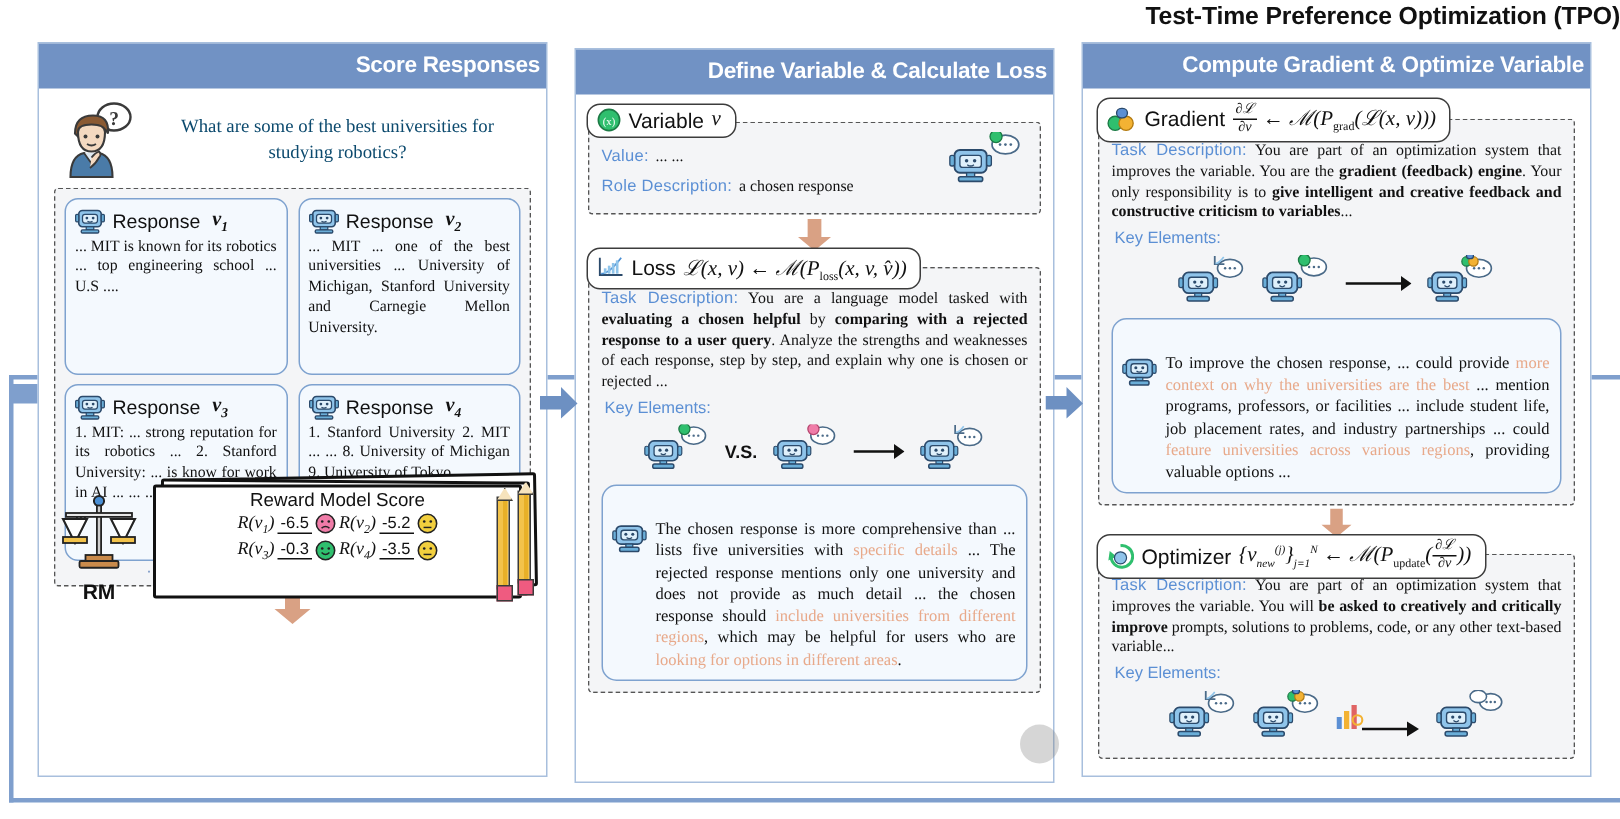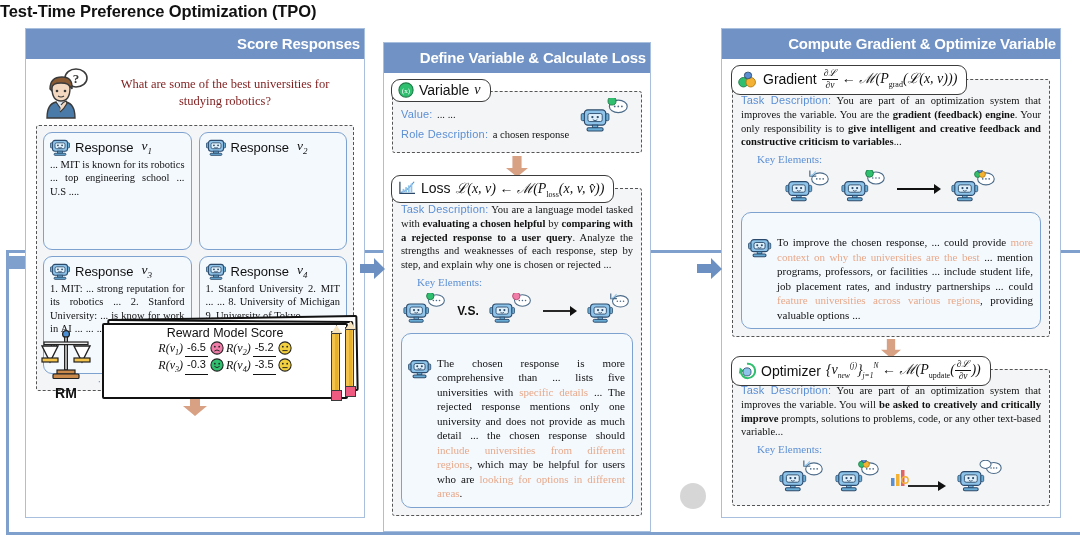--- a/index.html
+++ b/index.html
@@ -8,21 +8,21 @@
     width:1080px; height:546px;
     background:#ffffff;
     font-family:"Liberation Sans", sans-serif;
     position:relative;
     overflow:hidden;
   }
 
   
   #fig-title {
     position:absolute; top:2px; left:0; width:1080px;
-    text-align:left;
+    text-align:right;
     font-weight:bold; font-size:16.5px; color:#111;
     letter-spacing:-0.1px;
     font-family:"Liberation Sans", sans-serif;
   }
 
   
   #loop-frame {
     position:absolute;
     left:6px; top:250px; width:1284px; height:285px;
     border:3px solid #7f9fcd;
@@ -47,37 +47,37 @@
     color:#ffffff;
     font-weight:bold;
     font-size:15px;
     text-align:right;
     padding:6px 4px 7px 4px;
     letter-spacing:-0.2px;
   }
   .panel-body { position:relative; }
 
   #panel-score   { left:25px;  top:28px; width:340px; height:490px; }
-  #panel-define  { left:383px; top:42px; width:268px; height:490px; }
+  #panel-define  { left:383px; top:32px; width:320px; height:490px; }
   #panel-grad    { left:721px; top:28px; width:340px; height:490px; }
 
   
   .step-arrow { position:absolute; z-index:6; }
   #arrow-1 { left:360px; top:258px; }
   #arrow-2 { left:697px; top:258px; }
 
   
   #query-row {
     display:flex; align-items:center; gap:6px;
     padding:8px 12px 4px 14px;
   }
   #query-text {
     flex:1; text-align:center;
     font-family:"Liberation Serif", serif;
-    font-size:12.5px; color:#7f1d1d; line-height:1.35;
+    font-size:12.5px; color:#0c4a6e; line-height:1.35;
   }
 
   
   .dashed-box {
     border:1.6px dashed #555;
     background:#f4f5f7;
     border-radius:3px;
   }
   #responses-wrap {
     margin:2px 10px 0 10px;
@@ -97,21 +97,21 @@
   }
   .resp-head {
     display:flex; align-items:center; gap:5px;
     font-family:"Liberation Sans", sans-serif;
     font-size:13.5px; color:#111;
     margin-bottom:1px;
   }
   .resp-head .rlabel { font-size:13px; }
   .resp-head .rvar {
     font-family:"Liberation Serif", serif;
-    font-style:italic; font-size:13.5px; padding-left:3px;
+    font-style:italic; font-size:13.5px; padding-left:3px;font-weight:bold;
   }
   .resp-head .rvar sub { font-size:9px; }
   .resp-body {
     font-family:"Liberation Serif", serif;
     font-size:10.5px; line-height:1.28; color:#111;
     text-align:justify;
   }
   #dots-row {
     display:flex; justify-content:space-around;
     font-size:11px; color:#6f8fc0; letter-spacing:2px;
@@ -139,21 +139,21 @@
   #rm-paper-1 { transform:translate(0,0); }
   #rm-content {
     position:absolute; left:0; top:0; width:246px; height:76px;
     padding:3px 4px 0 4px; text-align:center;
   }
   #rm-title {
     font-family:"Liberation Sans", sans-serif;
     font-size:12.5px; color:#111; margin-bottom:1px;
   }
   .rm-line { display:flex; justify-content:center; align-items:center; gap:2px; margin-bottom:1px; }
-  .rm-item { display:flex; gap:2px; }
+  .rm-item { display:flex; align-items:center; gap:2px; }
   .rm-key {
     font-family:"Liberation Serif", serif; font-style:italic;
     font-size:12px; color:#111;
   }
   .rm-key sub { font-size:8px; }
   .rm-val {
     font-family:"Liberation Sans", sans-serif;
     font-size:11px; color:#111;
     border-bottom:1.4px solid #111; padding:0 2px;
   }
@@ -201,21 +201,21 @@
     display:inline-flex; flex-direction:column; align-items:center;
     vertical-align:middle; line-height:1; font-size:9.5px;
     font-family:"Liberation Serif", serif; font-style:italic;
   }
   .frac .num { border-bottom:1px solid #111; padding:0 2px 1px 2px; }
   .frac .den { padding:1px 2px 0 2px; }
 
   .tdesc { font-family:"Liberation Serif", serif; font-size:10.6px; line-height:1.3; color:#111; text-align:justify; }
   .lbl-blue { color:#5b8fd4; font-family:"Liberation Sans", sans-serif; font-size:11px; letter-spacing:.2px;}
   .b { font-weight:bold; }
-  .key-elements { color:#5b8fd4; font-family:Liberation Serif, serif; font-size:11px; margin:4px 0 2px 16px; }
+  .key-elements { color:#5b8fd4; font-family:Liberation Sans, sans-serif; font-size:11px; margin:4px 0 2px 2px; }
 
   .robot-row { display:flex; align-items:center; justify-content:center; gap:10px; padding:3px 0 4px 0; }
   .vs-text { font-family:"Liberation Sans", sans-serif; font-size:12px; font-weight:bold; color:#111; }
 
   .out-bubble {
     border:1.4px solid #7ea2cf;
     border-radius:10px;
     background:#f4f9fe;
     padding:22px 7px 6px 6px;
     display:flex; gap:5px; align-items:flex-start;
@@ -321,20 +321,21 @@
                 <circle cx="14.5" cy="10" r="1.1" fill="#2b4a6b"></circle>
               <path d="M10 12.5 Q12 14 14 12.5" stroke="#2b4a6b" stroke-width="1" fill="none"></path>
               <rect x="9" y="17" width="6" height="2.5" fill="#6aaed8" stroke="#2b4a6b" stroke-width="1"></rect>
               <rect x="5" y="19.5" width="14" height="2.5" rx="1" fill="#6aaed8" stroke="#2b4a6b" stroke-width="1.1"></rect>
               <rect x="0.5" y="7" width="2.5" height="6" rx="1" fill="#6aaed8" stroke="#2b4a6b" stroke-width="1"></rect>
               <rect x="21" y="7" width="2.5" height="6" rx="1" fill="#6aaed8" stroke="#2b4a6b" stroke-width="1"></rect>
             </svg>
             <span class="rlabel">Response</span>
             <span class="rvar"><span>v</span><sub>2</sub></span>
           </div>
+          <div class="resp-body">... MIT ... one of the best universities ... University of Michigan, Stanford University and Carnegie Mellon University.</div>
         </div>
 
         <div class="resp-card">
           <div class="resp-head">
             <svg width="20" height="20" viewBox="0 0 24 24">
               <rect x="3" y="4" width="18" height="13" rx="3" fill="#8fc4ea" stroke="#2b4a6b" stroke-width="1.3"></rect>
               <rect x="6" y="7" width="12" height="7" rx="2" fill="#dff0fb" stroke="#2b4a6b" stroke-width="1"></rect>
               <circle cx="9.5" cy="10" r="1.1" fill="#2b4a6b"></circle>
                 <circle cx="14.5" cy="10" r="1.1" fill="#2b4a6b"></circle>
               <path d="M10 12.5 Q12 14 14 12.5" stroke="#2b4a6b" stroke-width="1" fill="none"></path>

